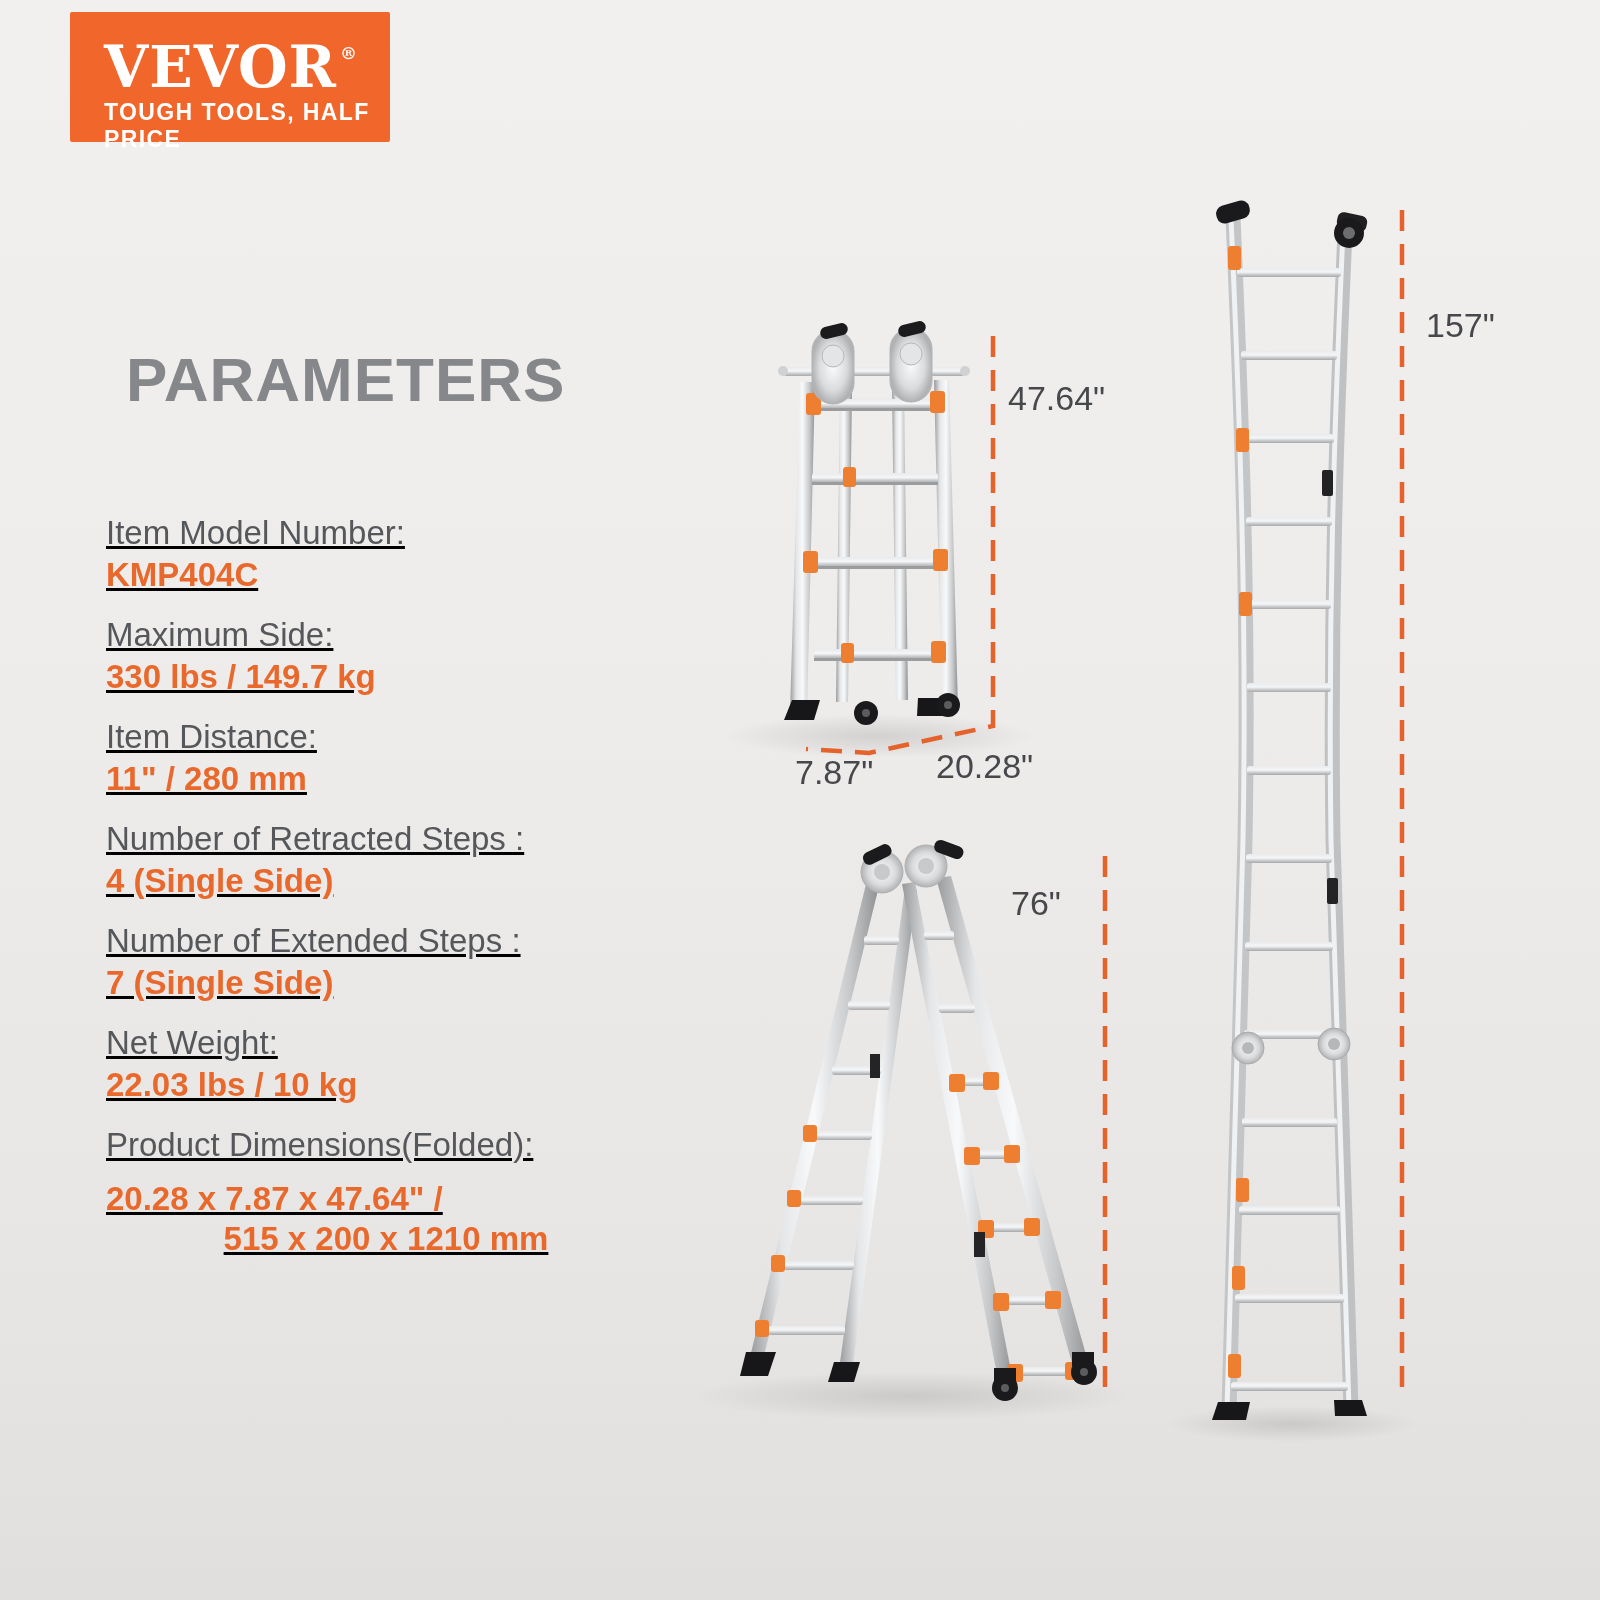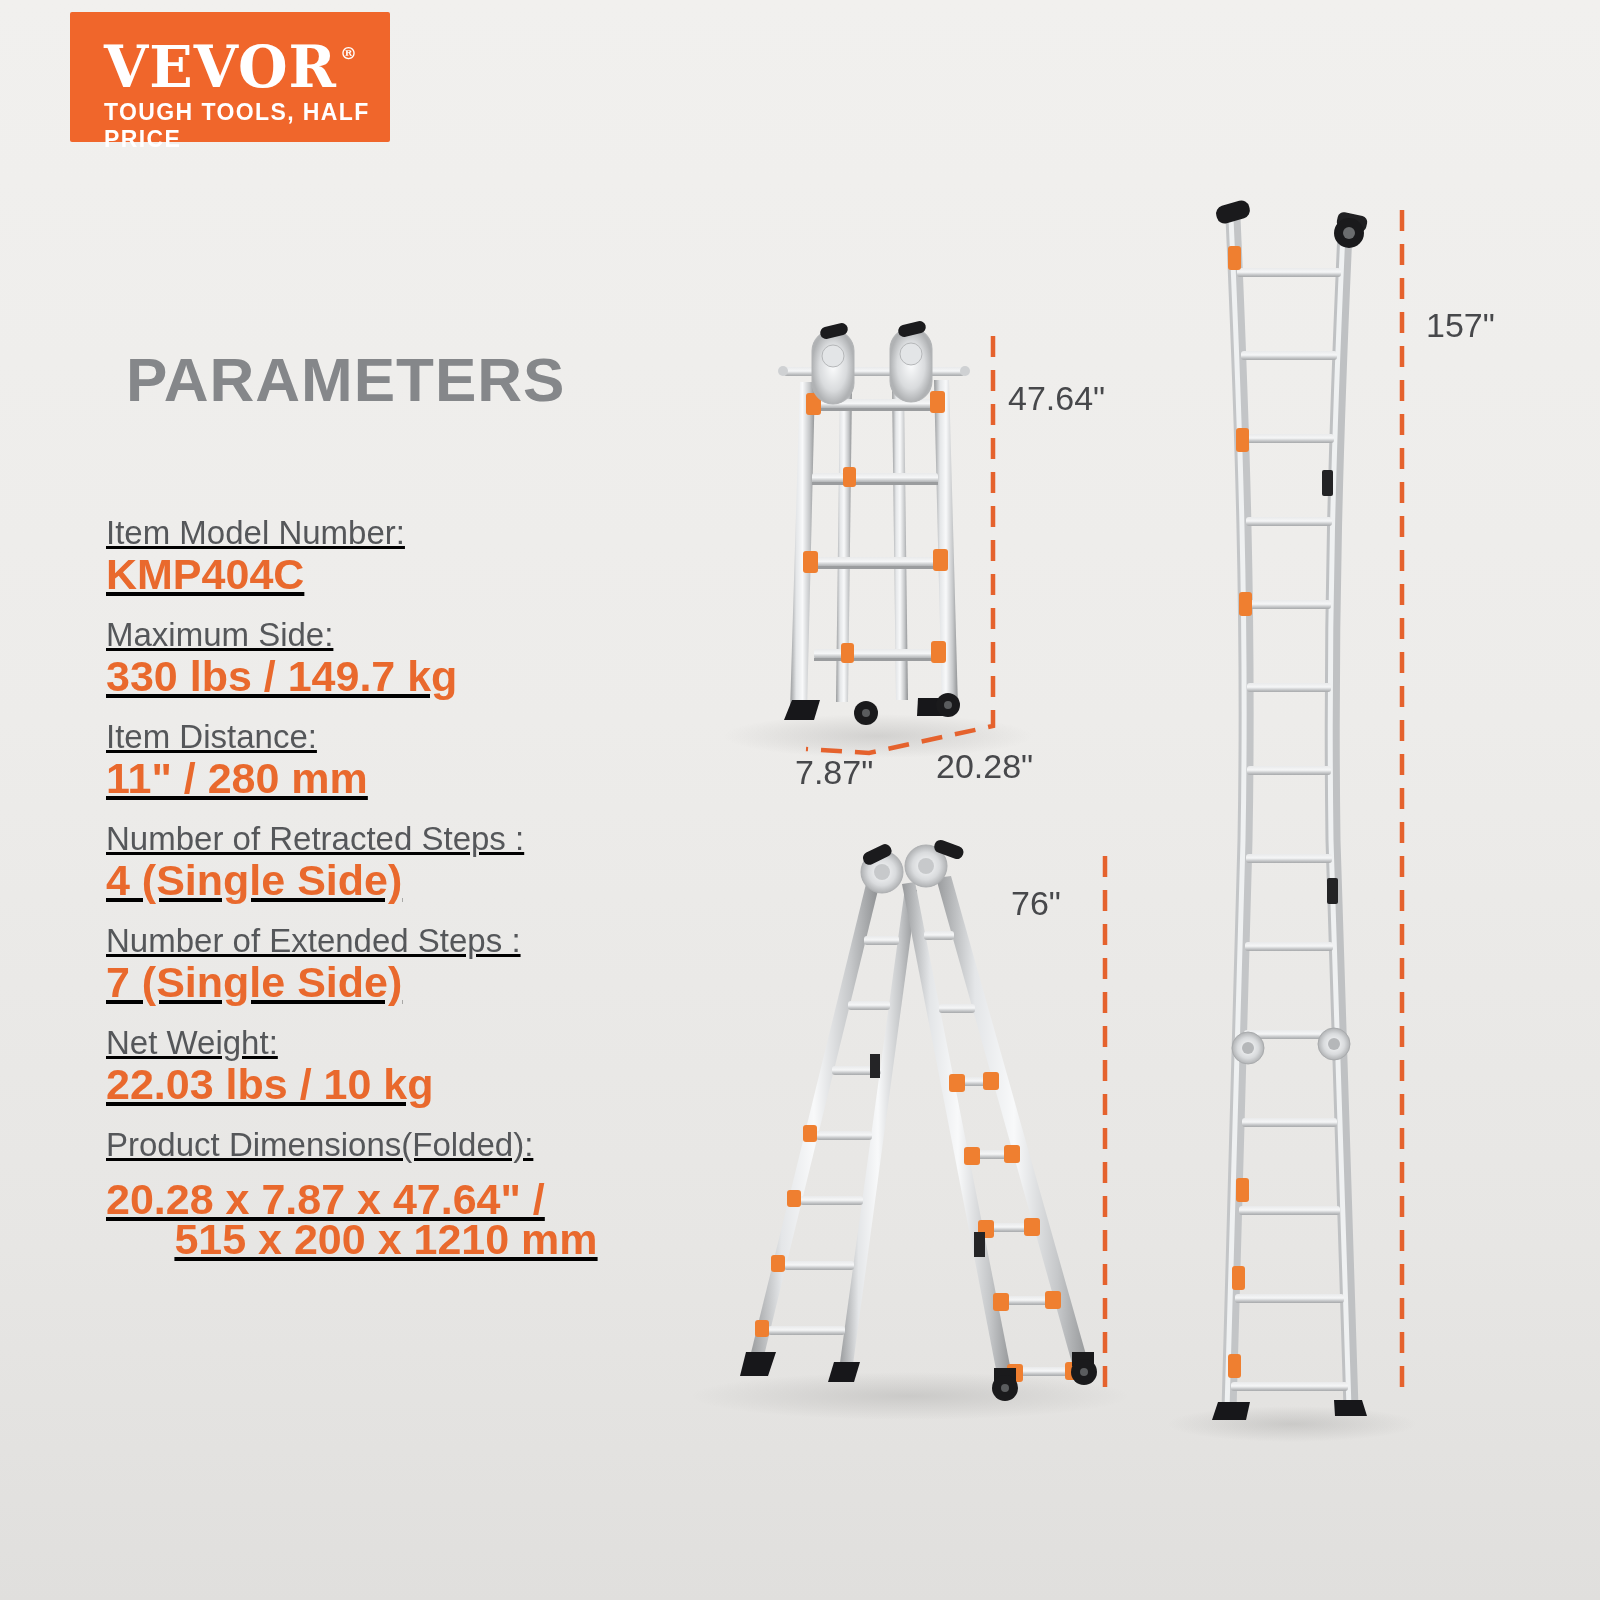--- a/index.html
+++ b/index.html
@@ -26,21 +26,21 @@
   }
   
   .title{
     position:absolute;left:108px;top:326px;margin:18px;
     font-size:62px;font-weight:800;letter-spacing:1px;color:#85878a;
   }
   
   .specs{position:absolute;left:106px;top:512px;width:560px;}
   .spec{margin:0 0 19px 0;text-decoration:underline;}
   .spec-label{font-size:33px;line-height:42px;font-weight:400;color:#55575a;}
-  .spec-value{font-size:43px;line-height:41px;font-weight:700;color:#e9692d;}
+  .spec-value{font-size:33px;line-height:41px;font-weight:700;color:#e9692d;}
   .spec-value.gap{margin-top:13px;line-height:40px;}
   .spec-value.cont{line-height:40px;text-align:center;}
   
   .dim{
     position:absolute;font-size:34px;font-weight:400;color:#47484b;white-space:nowrap;
   }
   .dim-folded-h{left:1008px;top:379px;}
   .dim-folded-d{left:795px;top:753px;}
   .dim-folded-w{left:936px;top:747px;}
   .dim-aframe-h{left:1011px;top:884px;}

